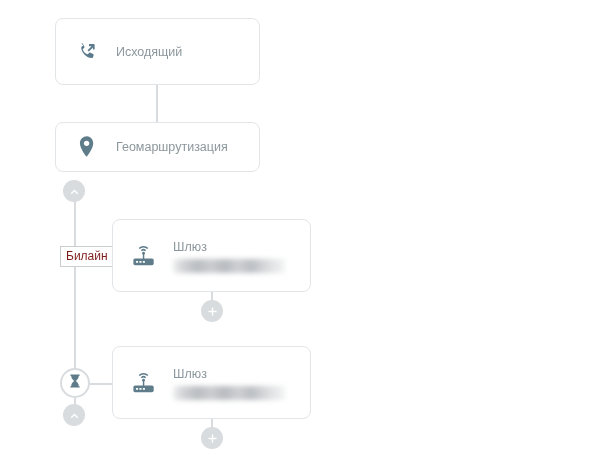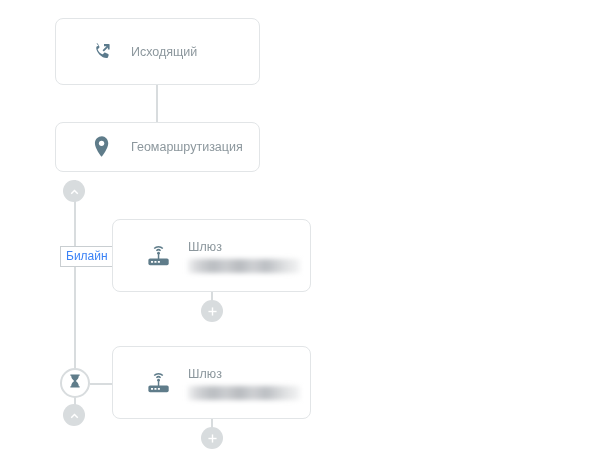--- a/index.html
+++ b/index.html
@@ -33,21 +33,21 @@
 
   
   .card {
     position: absolute;
     box-sizing: border-box;
     background: #ffffff;
     border: 1px solid #e2e5e7;
     border-radius: 8px;
     display: flex;
     align-items: center;
-    padding: 0 31px;
+    padding: 0 16px;
   }
   .card-icon {
     width: 30px;
     min-width: 30px;
     height: 30px;
     display: flex;
     align-items: center;
     justify-content: center;
     margin-right: 14px;
   }
@@ -112,21 +112,21 @@
     box-sizing: border-box;
   }
 
   
   .edge-label {
     position: absolute;
     box-sizing: border-box;
     background: #ffffff;
     border: 1px solid #c9ced1;
     font-size: 12px;
-    color: #3b82f6;
+    color: #7f1d1d;
     padding: 2px 5px 3px 5px;
     line-height: 14px;
     white-space: nowrap;
   }
 </style>
 </head>
 <body>
 
 <div id="canvas">
 

